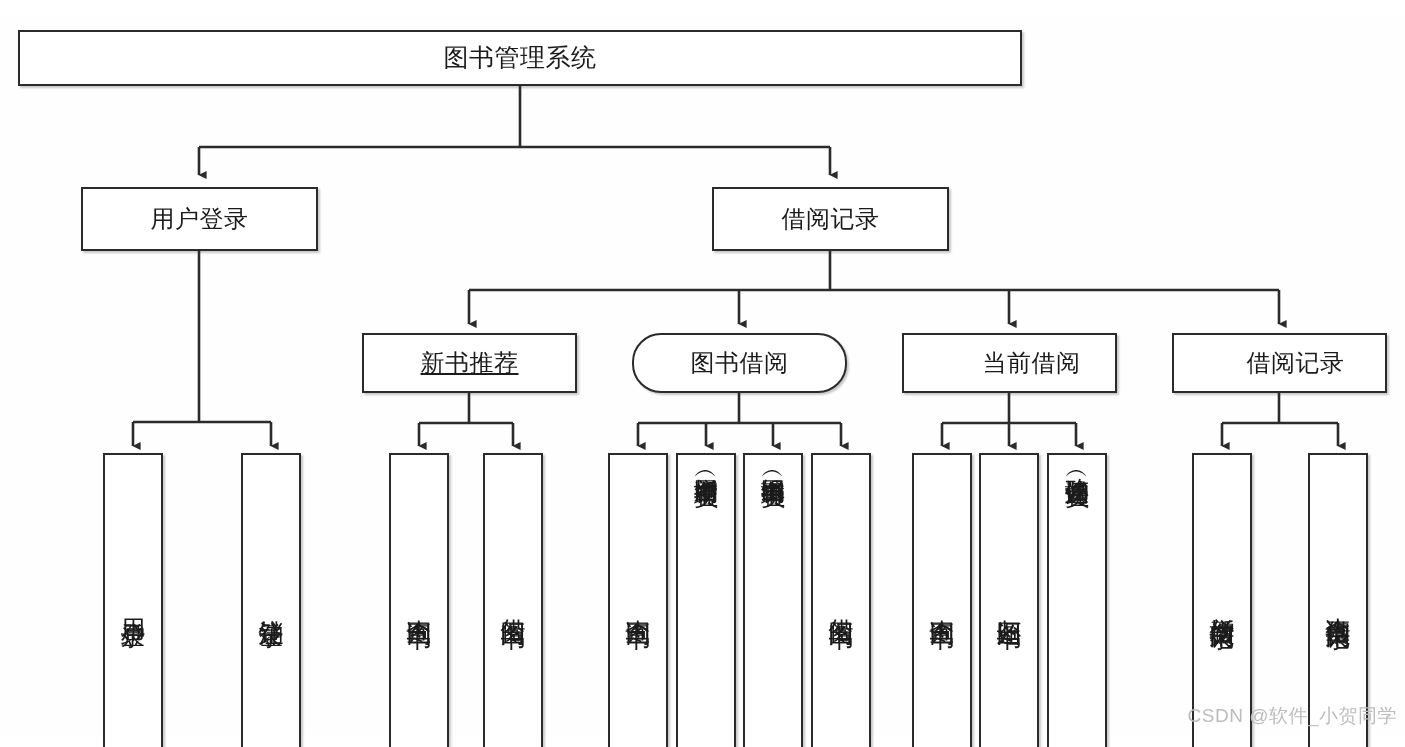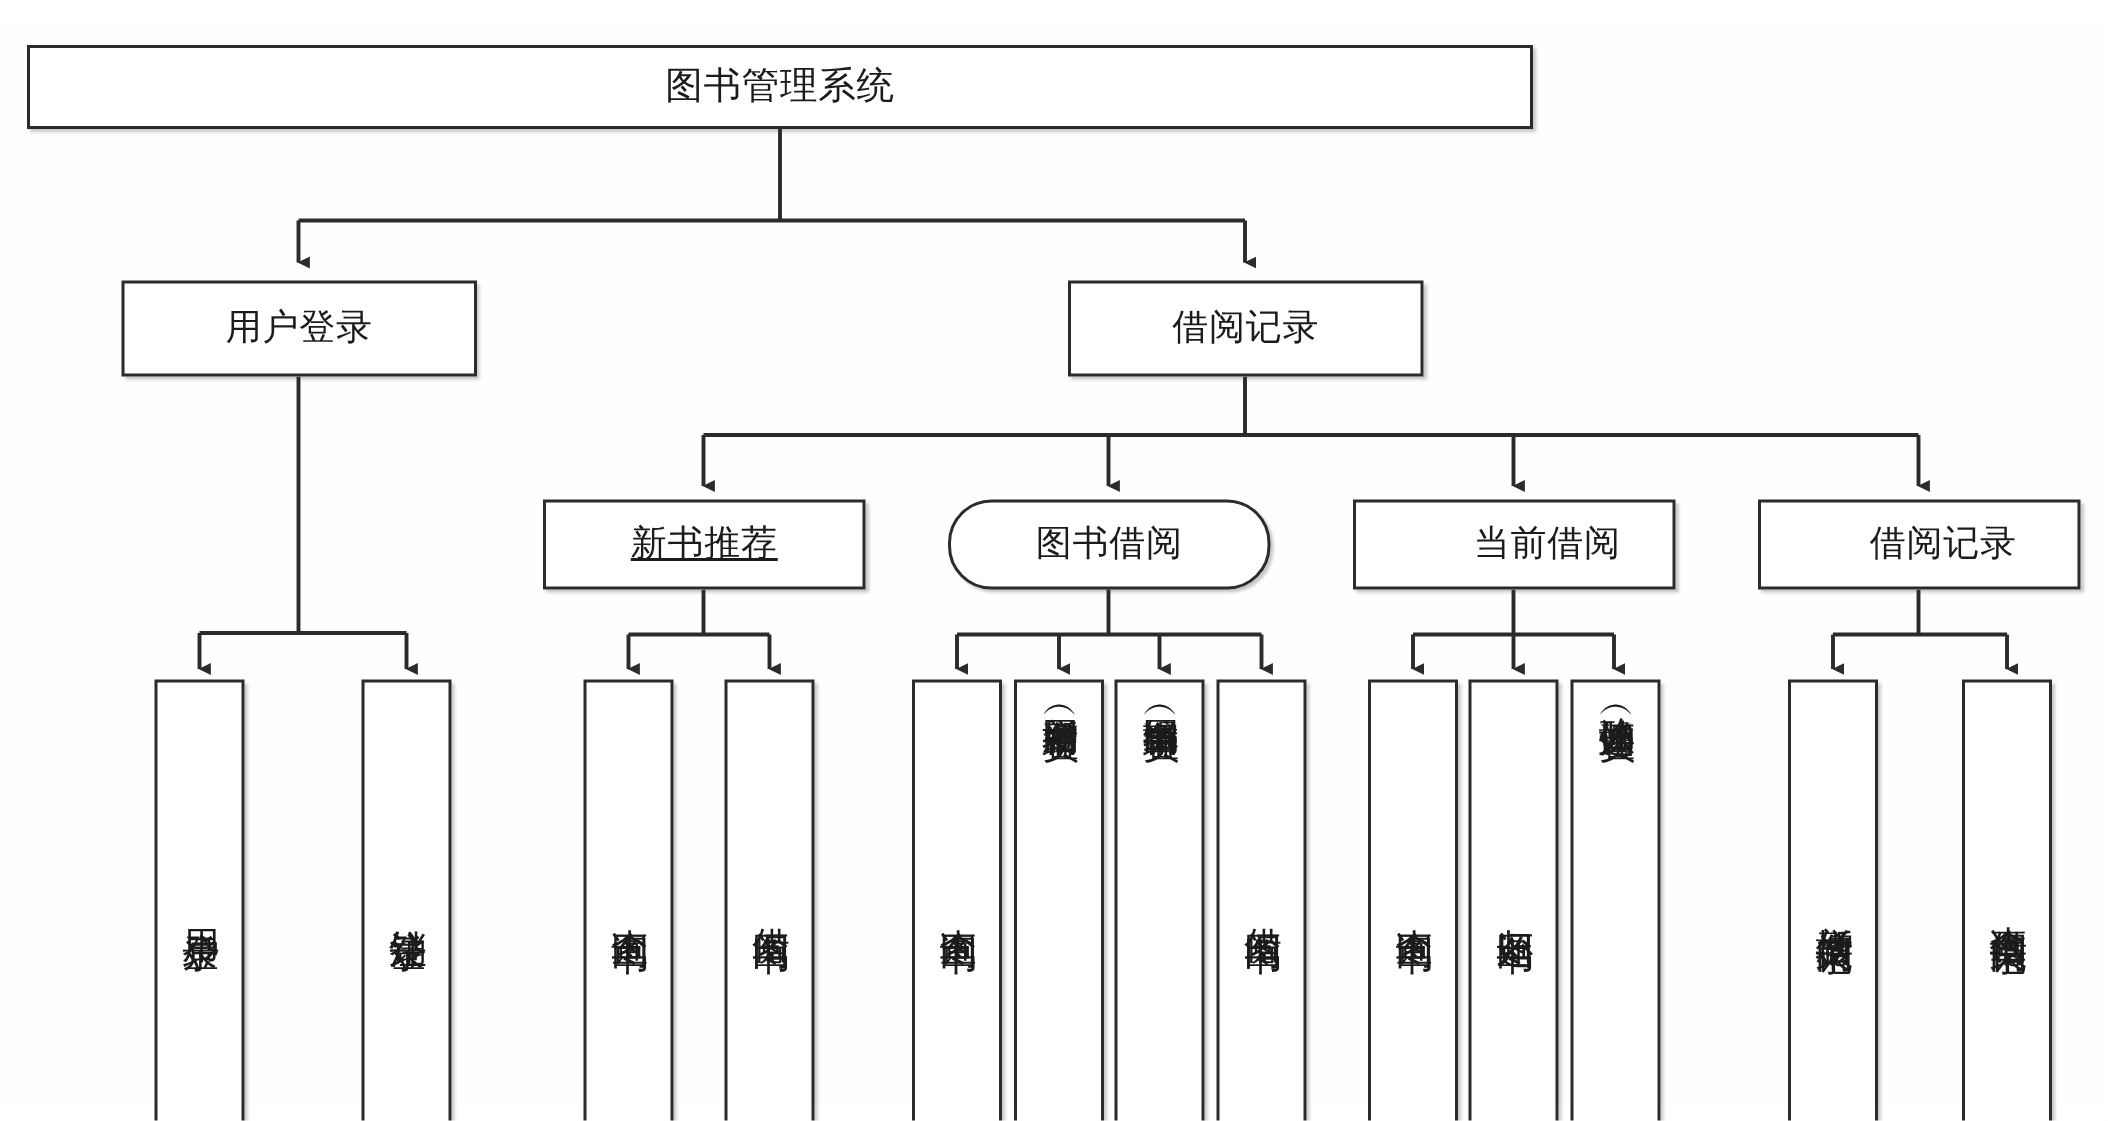--- a/index.html
+++ b/index.html
@@ -218,14 +218,15 @@
   </div>
 
   <div class="node vert center" style="left:1192px; top:436px; width:60px; height:299px;">
     <span class="label">新增借阅记录</span>
   </div>
 
   <div class="node vert center" style="left:1308px; top:436px; width:60px; height:299px;">
     <span class="label">查询借阅记录</span>
   </div>
 
+  <div id="watermark">CSDN @软件_小贺同学</div>
 
 </div>
 
 </body></html>

